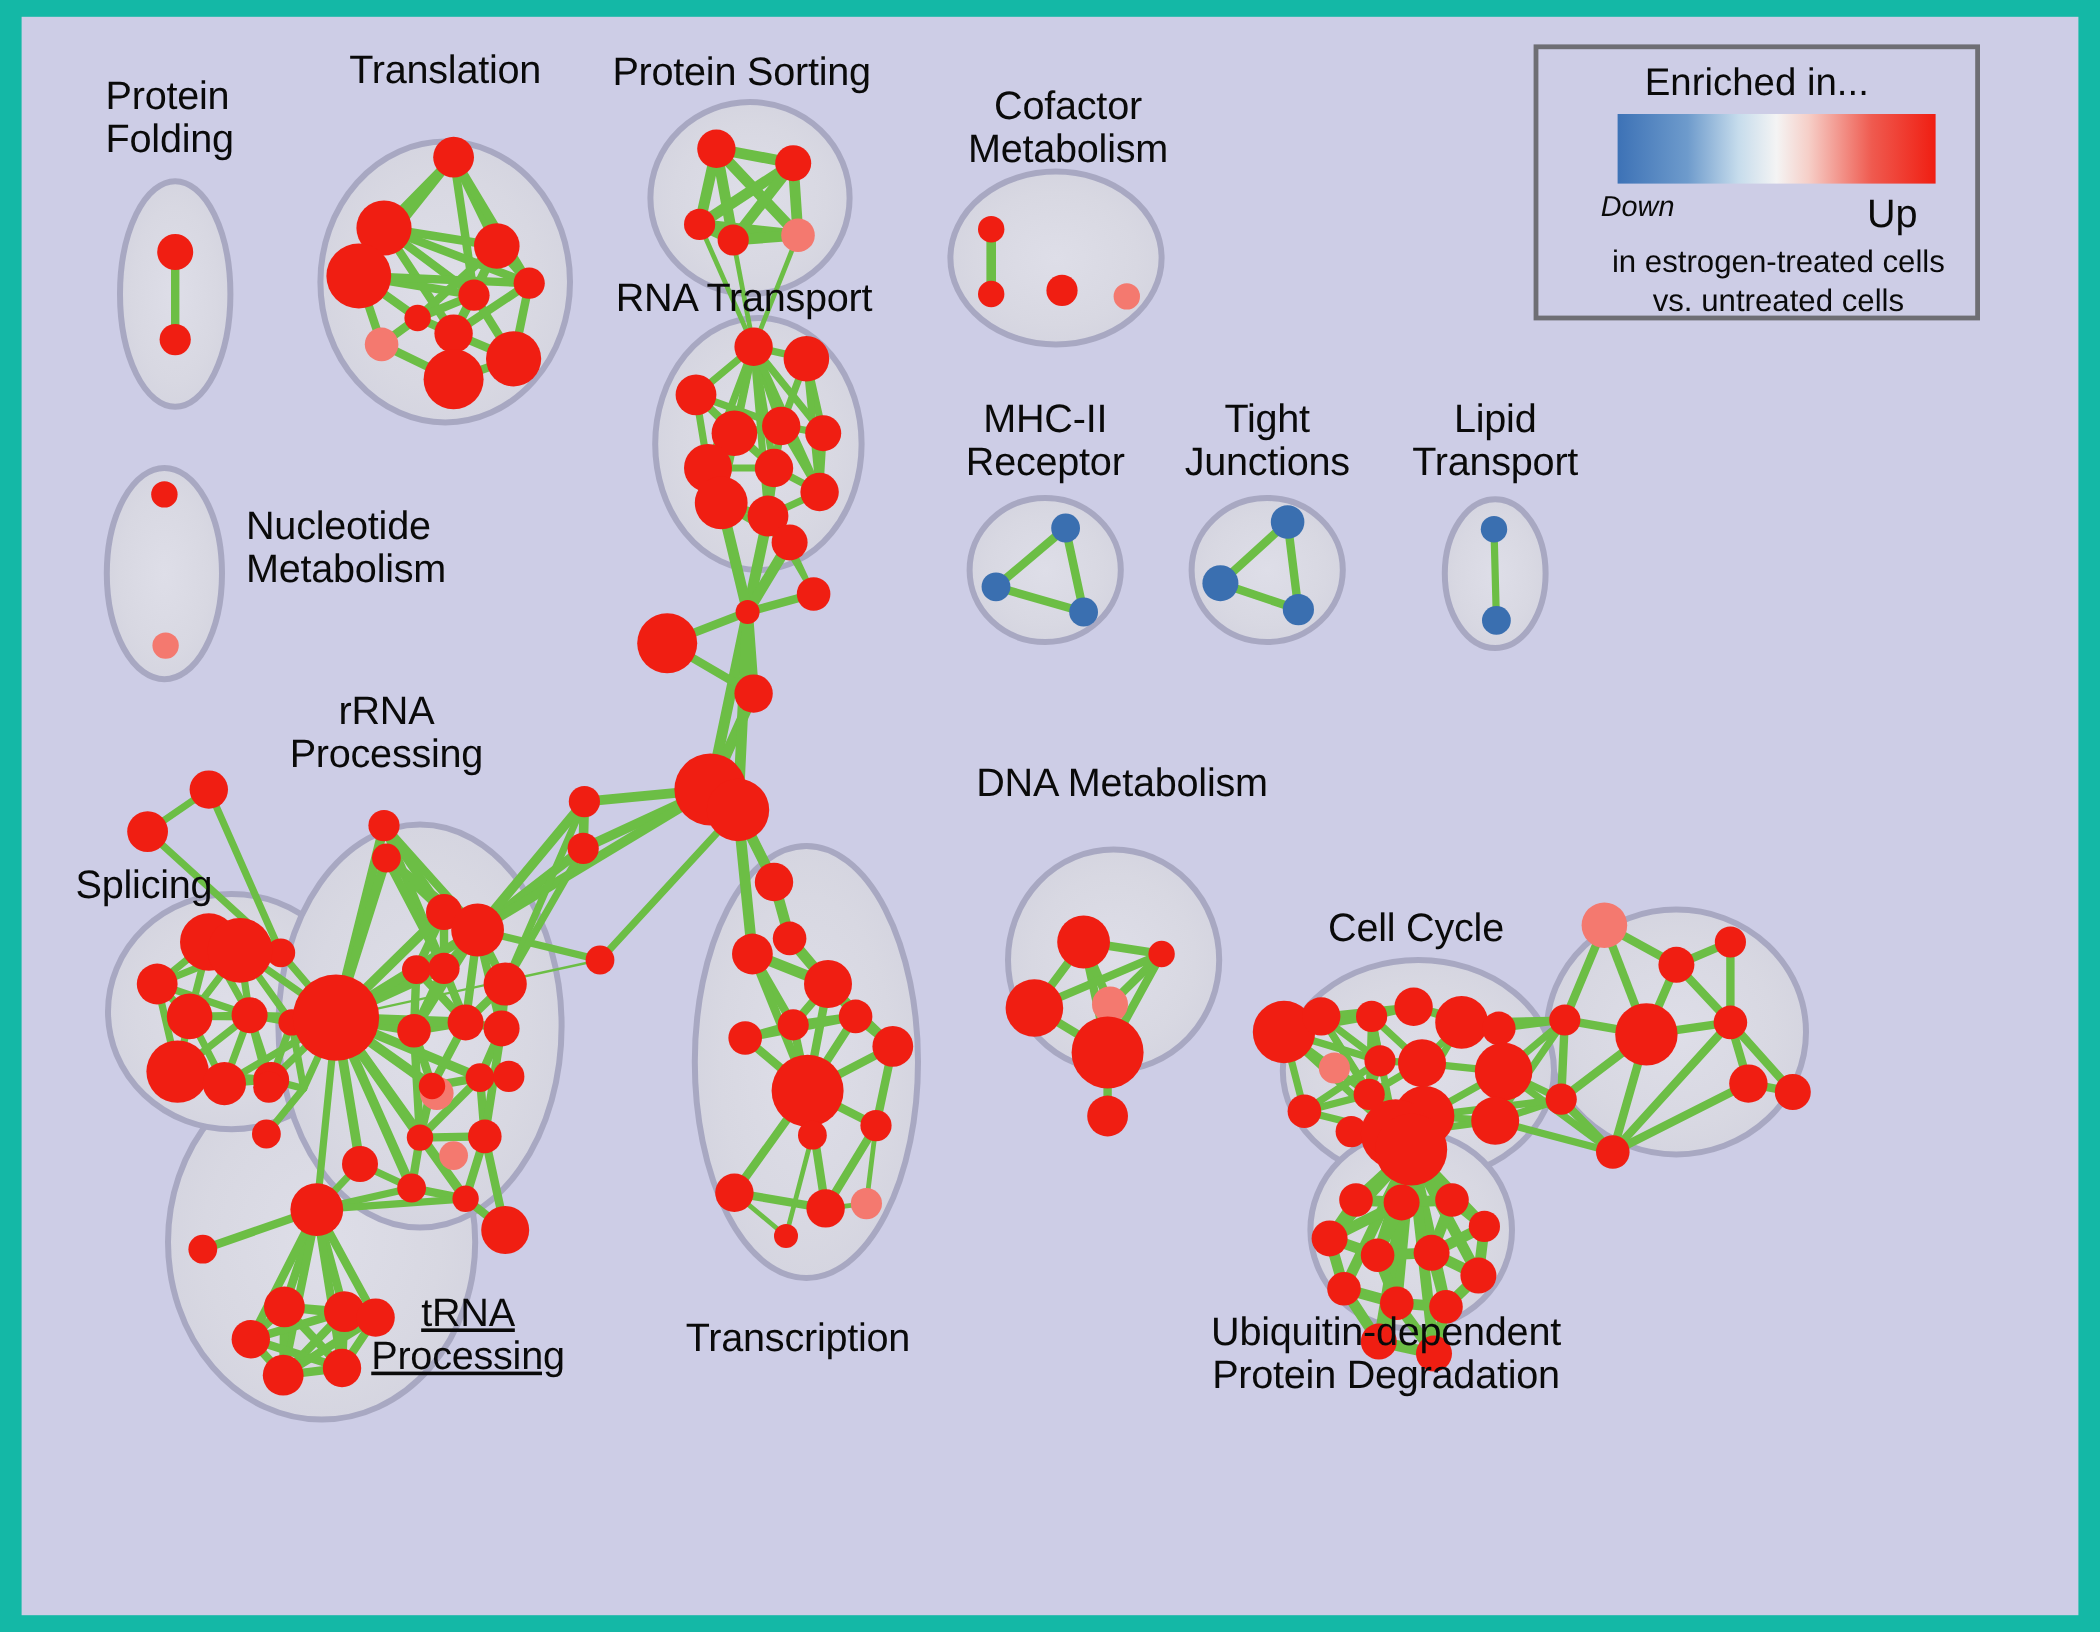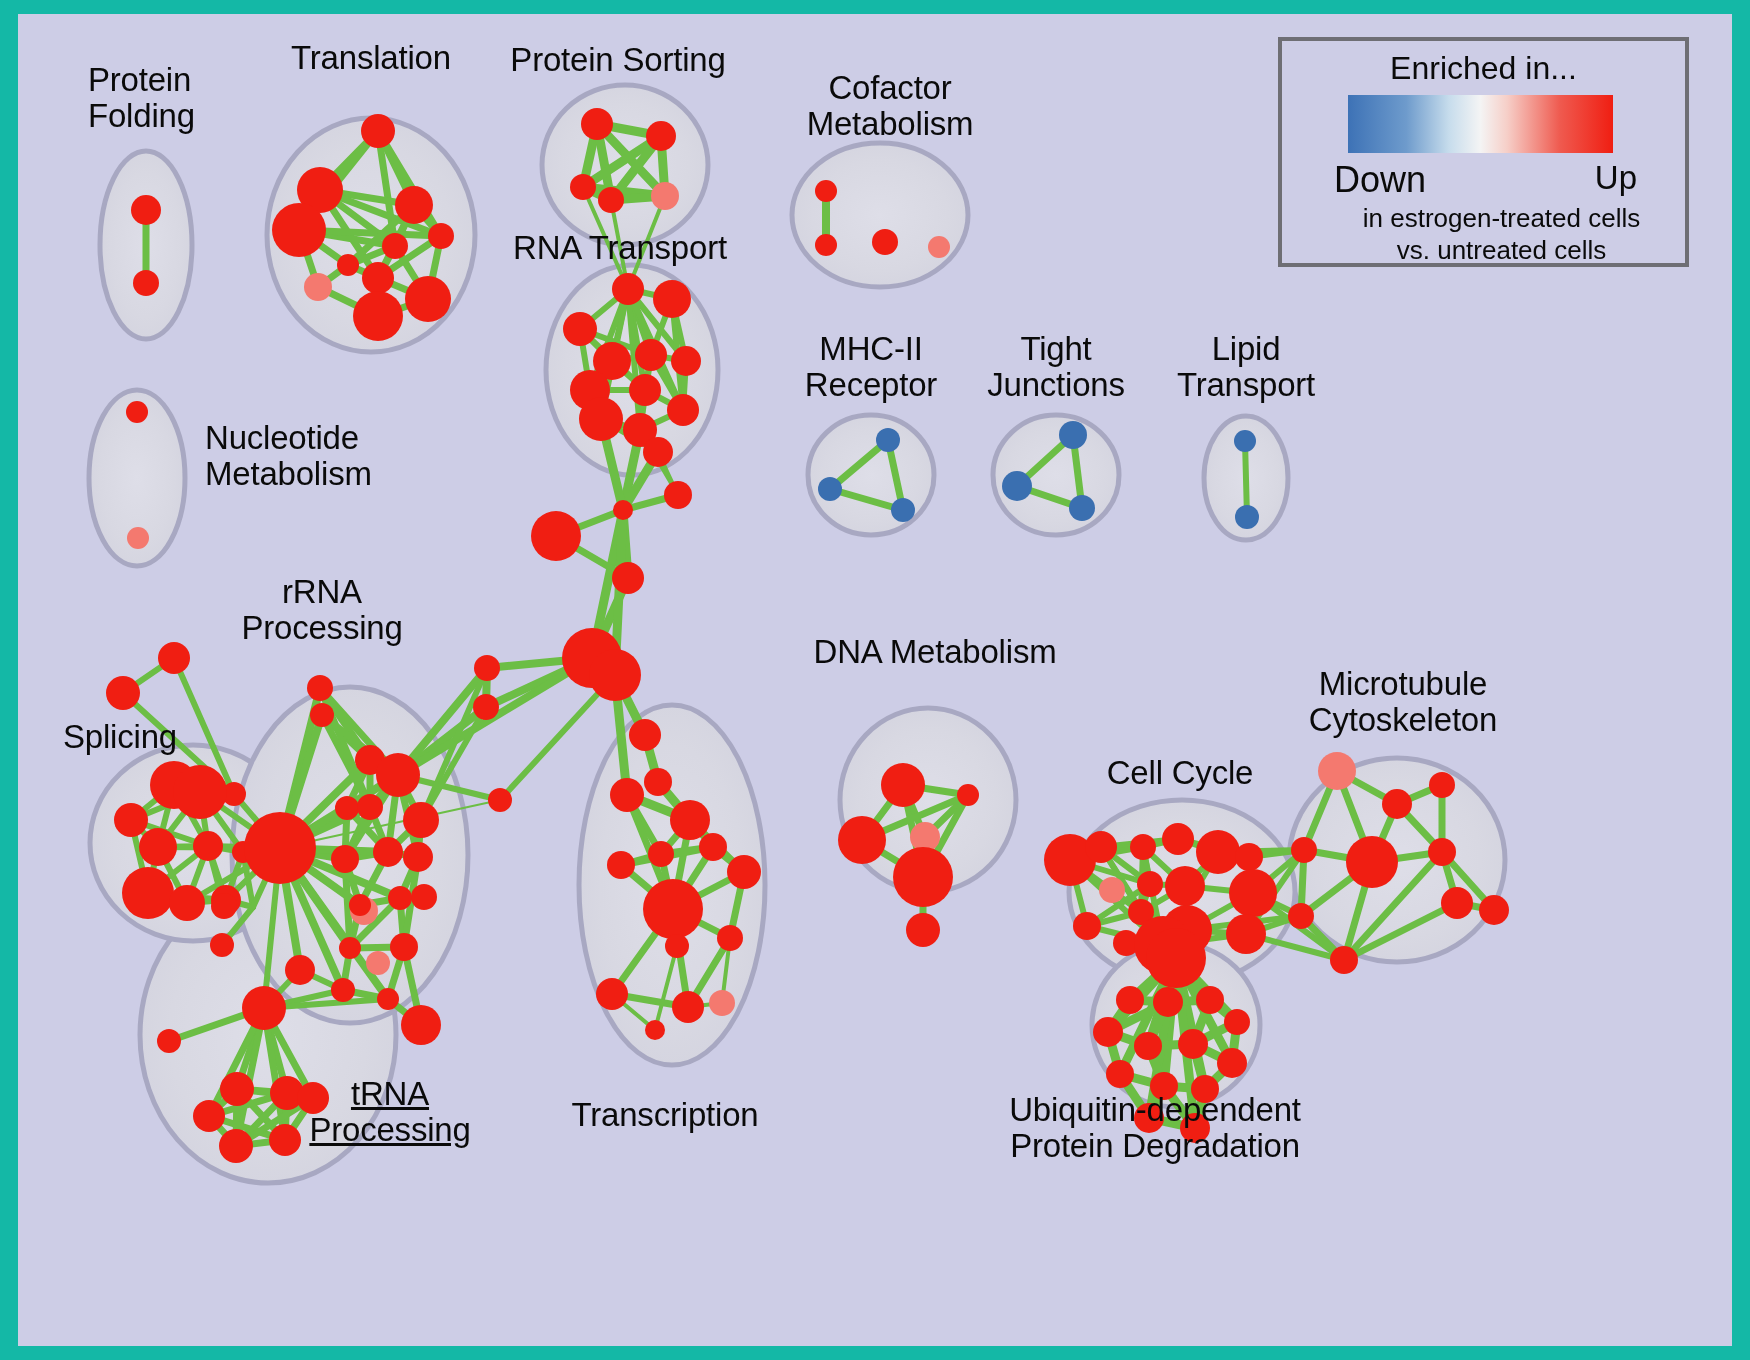--- a/index.html
+++ b/index.html
@@ -39,21 +39,21 @@
     letter-spacing: -0.2px;
   }
   .cluster-label.ctr { text-align: center; transform: translateX(-50%); }
   .cluster-label.lft { text-align: left; }
 
   
   #legend {
     position: absolute;
     left: 1278px;
     top: 37px;
-    width: 411px;
+    width: 372px;
     height: 230px;
     background: #cdcde6;
     border: 4px solid #6e6e74;
     box-sizing: border-box;
   }
   #legend-title {
     position: absolute;
     top: 9px;
     left: 0; right: 0;
     text-align: center;
@@ -72,22 +72,23 @@
       #c6dcec 38%,
       #f4f4f4 50%,
       #f6cfc8 60%,
       #ef5a4f 80%,
       #f01e12 100%);
   }
   #legend-down {
     position: absolute;
     top: 118px;
     left: 52px;
-    font-size: 36px;
+    font-size: 24px;
     color: #0a0a0a;
+    font-style: italic;
   }
   #legend-up {
     position: absolute;
     top: 118px;
     right: 48px;
     font-size: 33px;
     color: #0a0a0a;
   }
   #legend-sub1, #legend-sub2 {
     position: absolute;
@@ -801,22 +802,20 @@
 
   <div class="cluster-label ctr" style="left:390px; top:1076px;text-decoration:underline;">tRNA
 Processing</div>
 
   <div class="cluster-label ctr" style="left:665px; top:1061px;margin-top:36px;">Transcription</div>
 
   <div class="cluster-label ctr" style="left:935px; top:634px;">DNA Metabolism</div>
 
   <div class="cluster-label ctr" style="left:1180px; top:755px;">Cell Cycle</div>
 
-  <div class="cluster-label ctr" style="left:1403px; top:666px;">Microtubule
-Cytoskeleton</div>
 
   <div class="cluster-label ctr" style="left:1155px; top:1092px;">Ubiquitin-dependent
 Protein Degradation</div>
 
   <div id="legend">
     <div id="legend-title">Enriched in...</div>
     <div id="legend-bar"></div>
     <div id="legend-down">Down</div>
     <div id="legend-up">Up</div>
     <div id="legend-sub1">in estrogen-treated cells</div>

